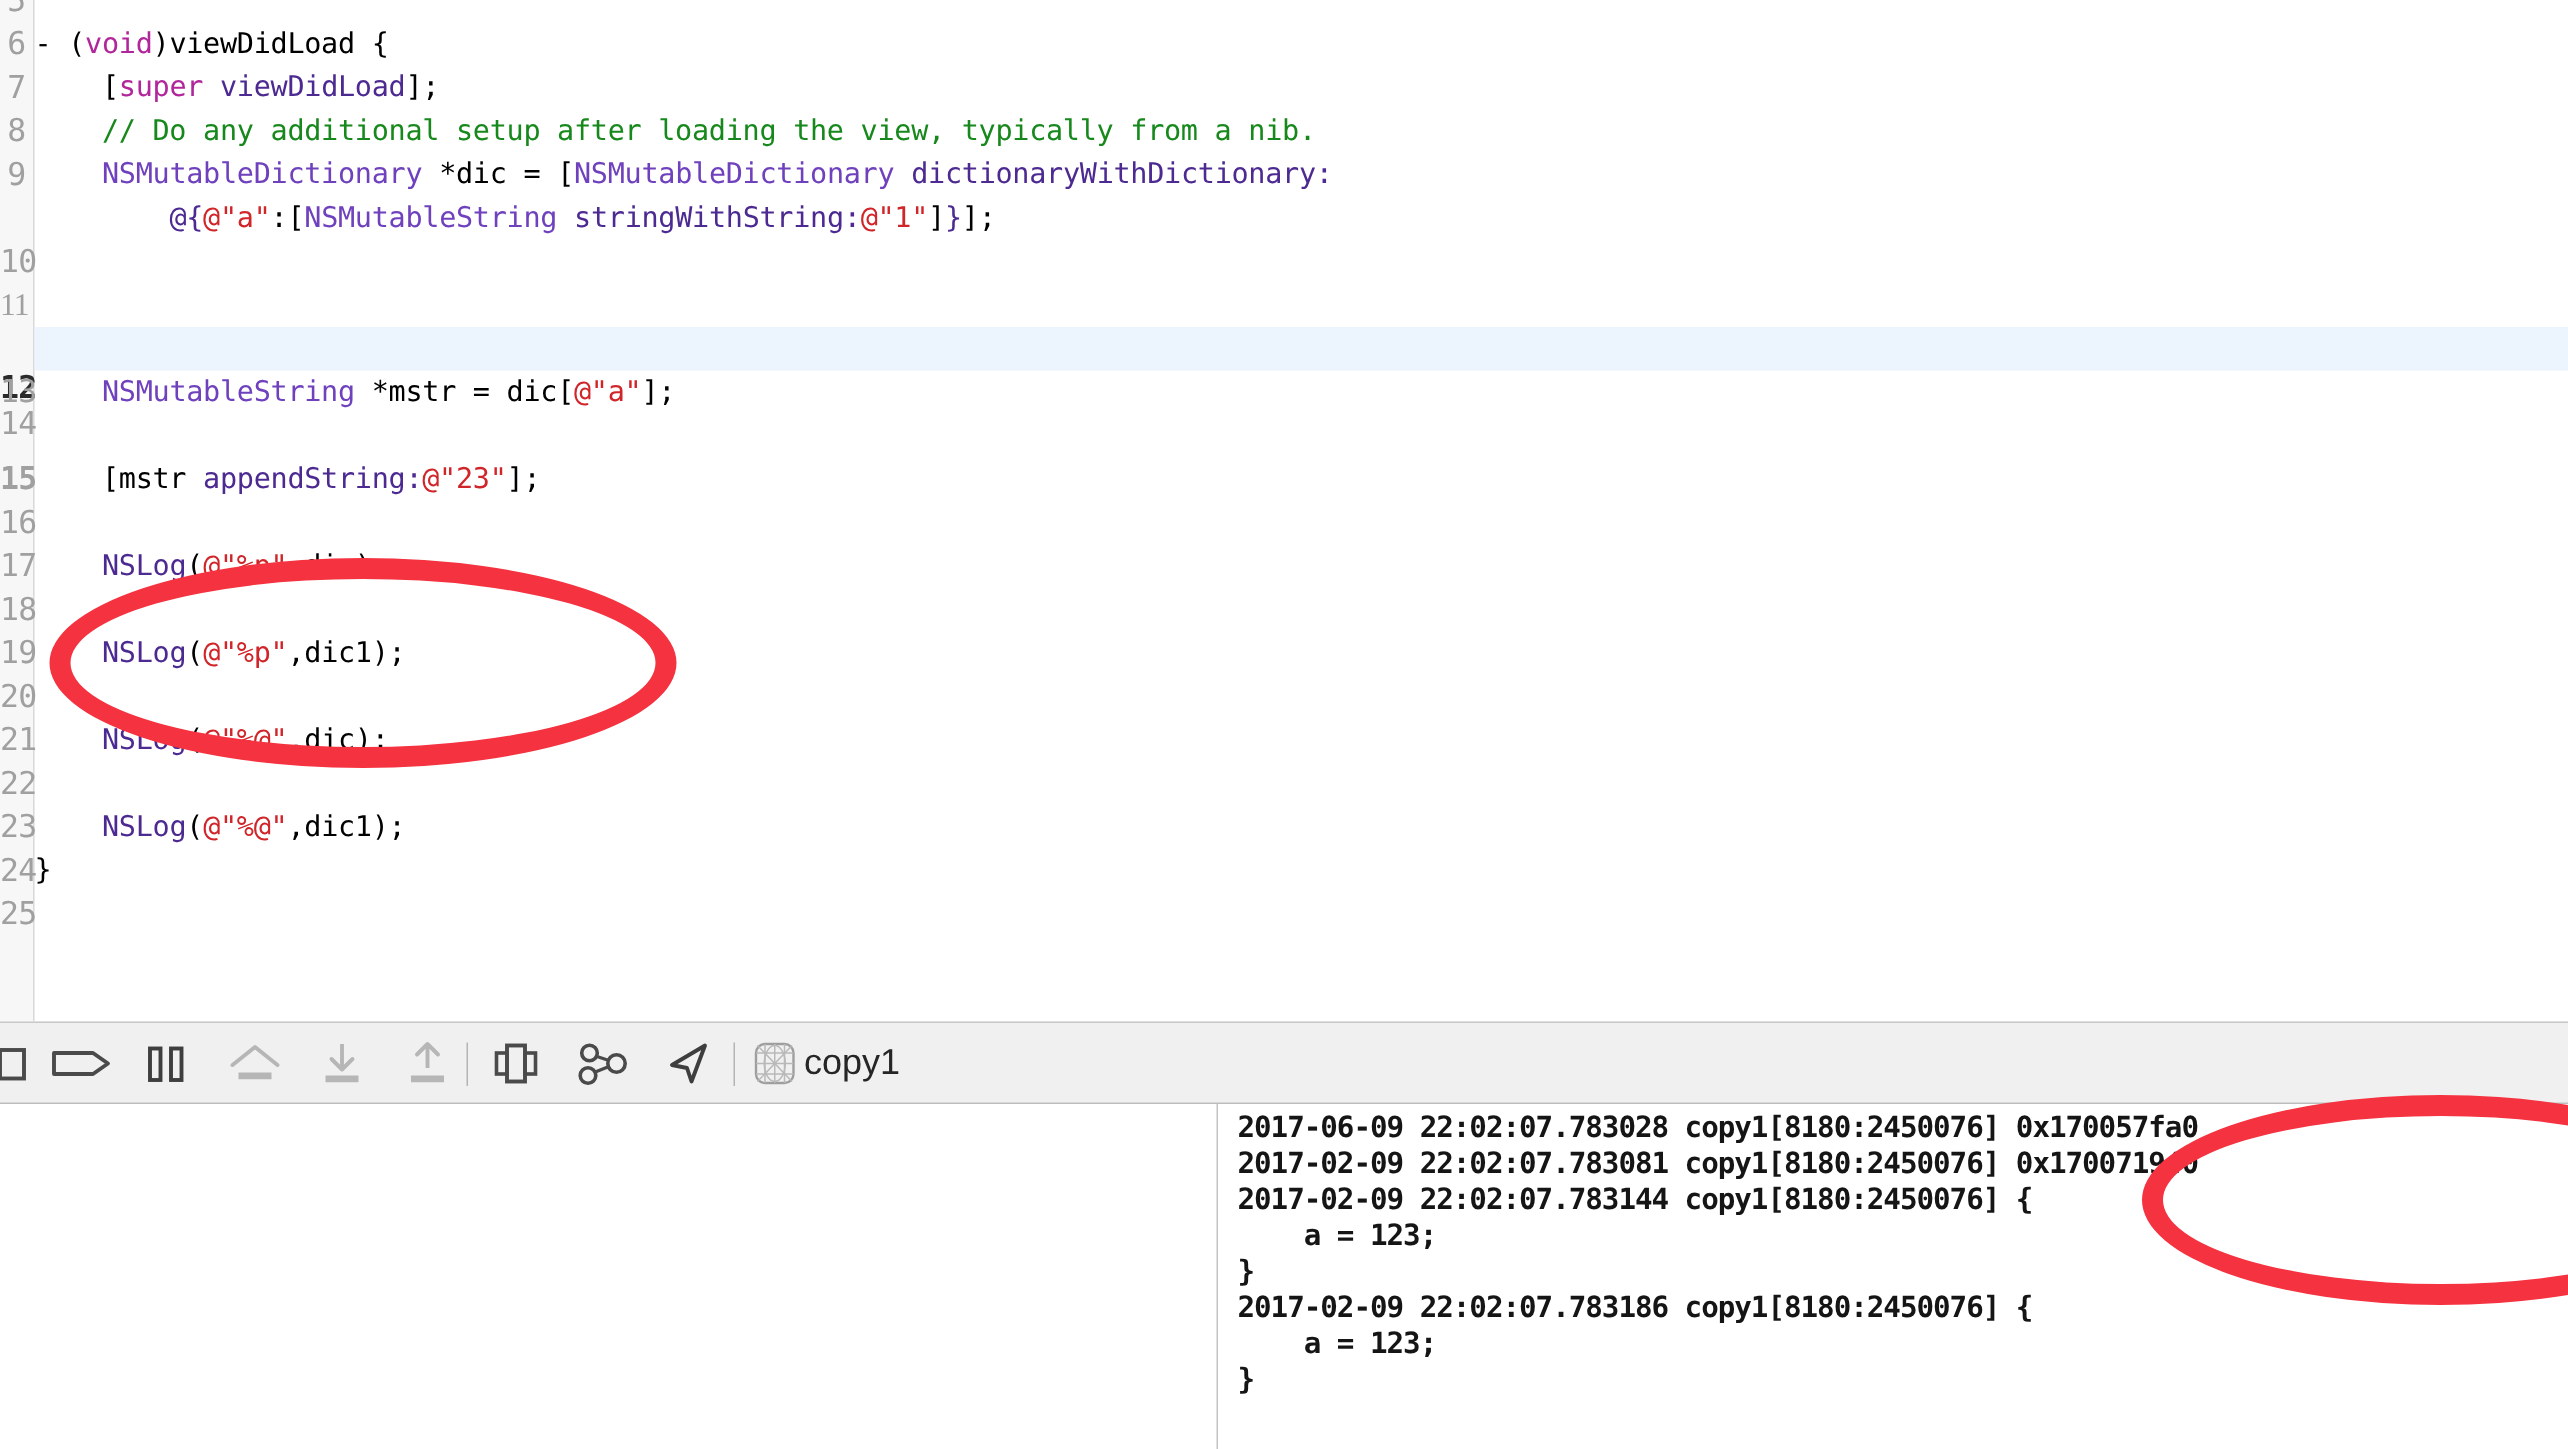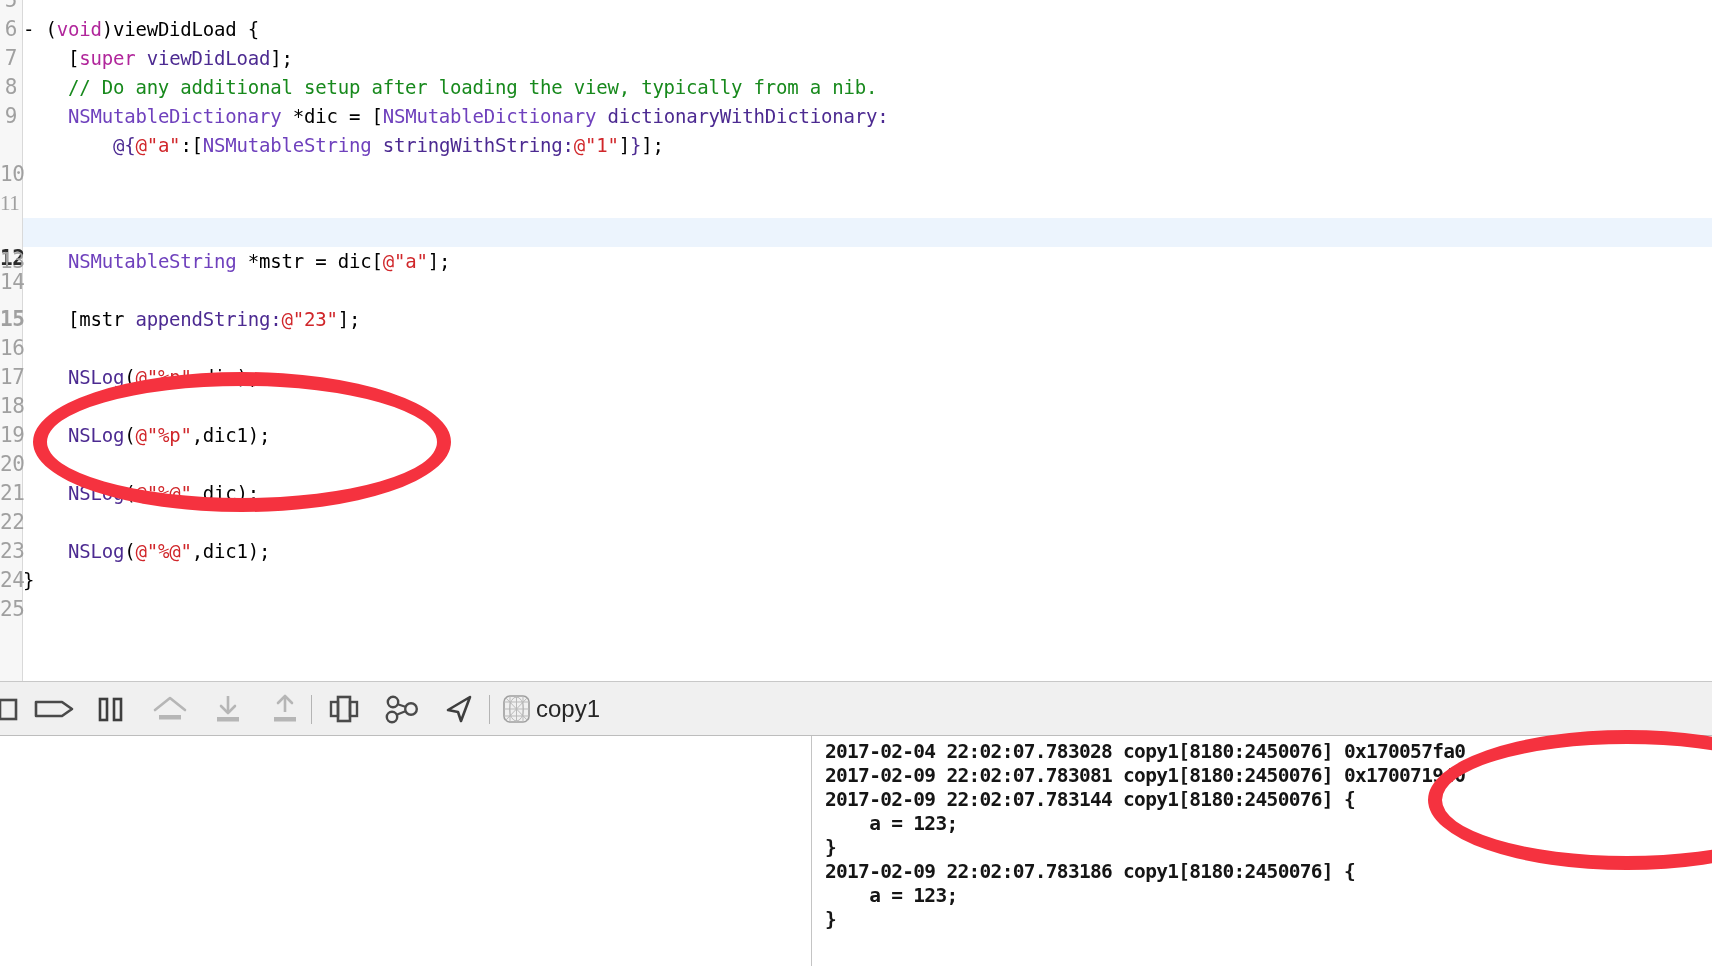--- a/index.html
+++ b/index.html
@@ -337,21 +337,21 @@
       </svg>
     </div>
 
     <div id="scheme-label">copy1</div>
   </div>
 
   <div id="debugarea">
     <div id="varpane"></div>
     <div id="console">
       <div id="console-inner">
-          <div class="console-line">2017-02-04 22:02:07.783028 copy1[8180:2450076] 0x170057fa0</div>
+          <div class="console-line">2017-06-09 22:02:07.783028 copy1[8180:2450076] 0x170057fa0</div>
           <div class="console-line">2017-02-09 22:02:07.783081 copy1[8180:2450076] 0x170071940</div>
           <div class="console-line">2017-02-09 22:02:07.783144 copy1[8180:2450076] {</div>
           <div class="console-line">    a = 123;</div>
           <div class="console-line">}</div>
           <div class="console-line">2017-02-09 22:02:07.783186 copy1[8180:2450076] {</div>
           <div class="console-line">    a = 123;</div>
           <div class="console-line">}</div>
         </div>
     </div>
   </div>

